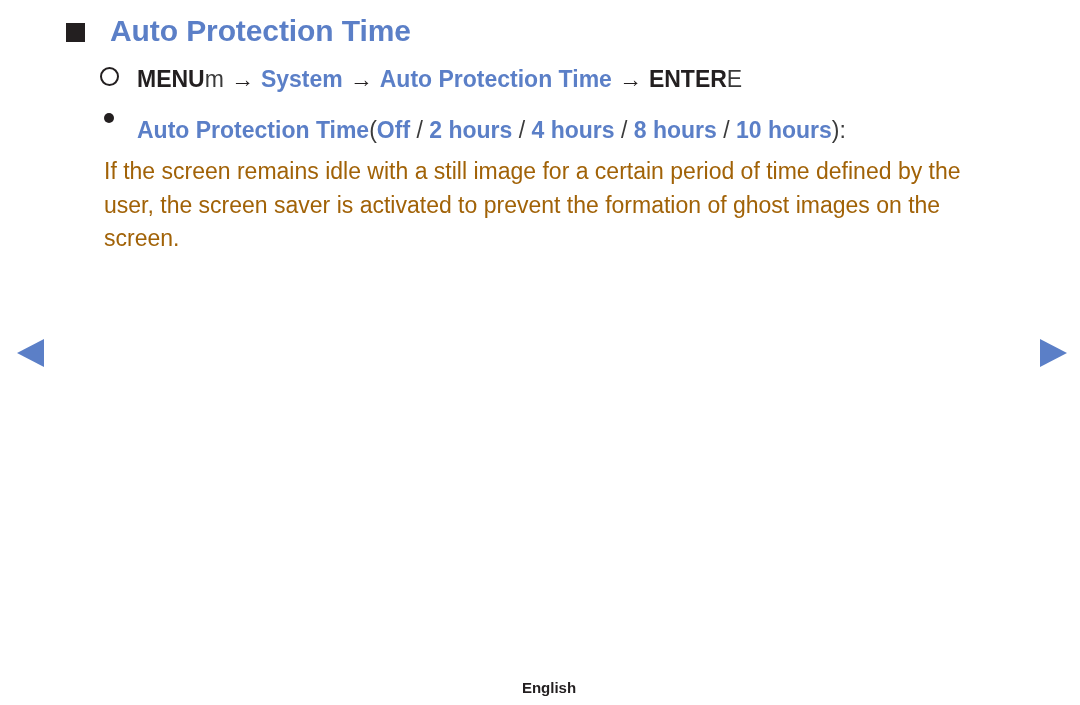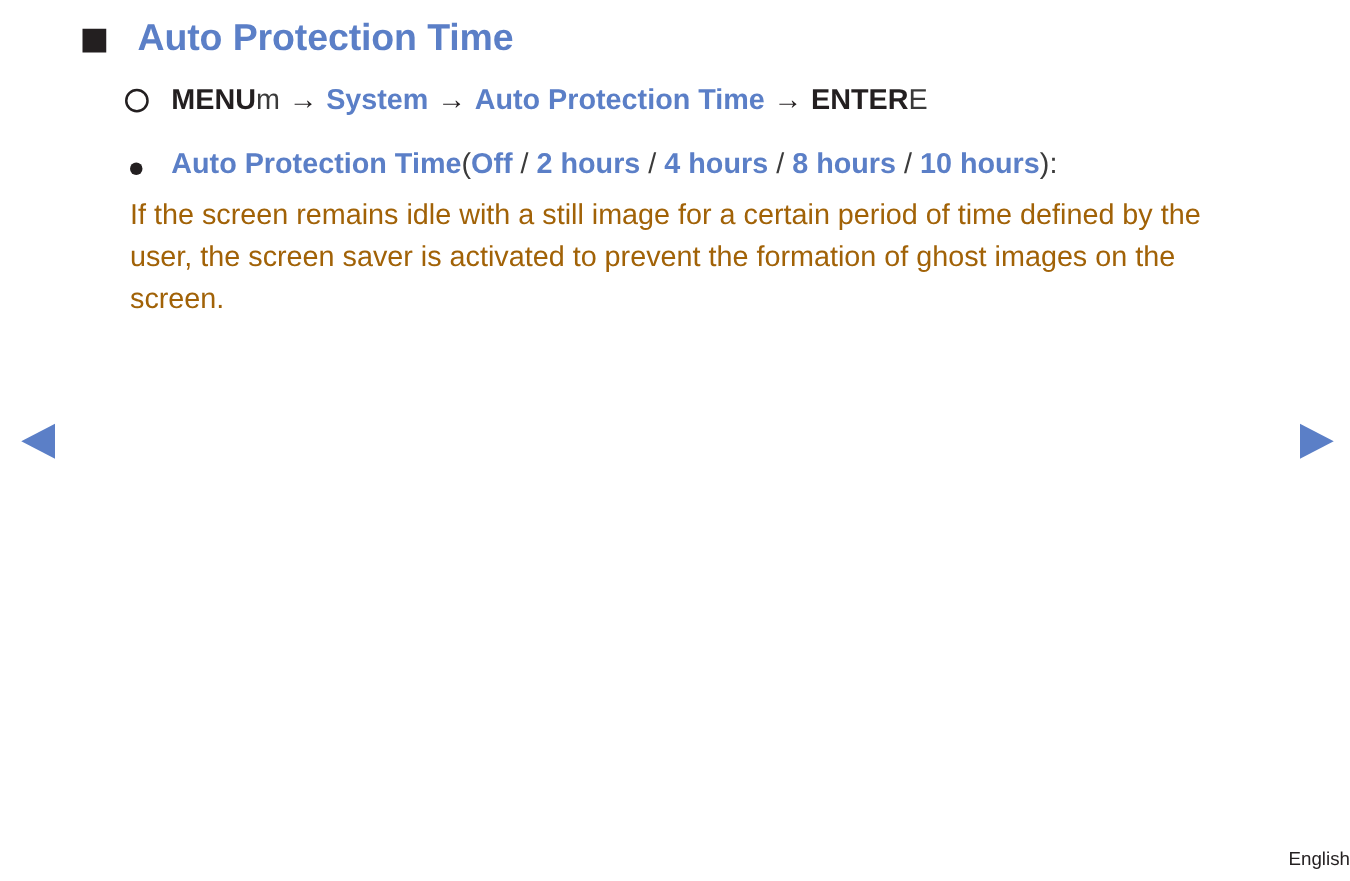--- a/index.html
+++ b/index.html
@@ -46,21 +46,21 @@
     letter-spacing: -0.1px;
     white-space: nowrap;
   }
 
   
   .menu-path-row {
     position: absolute;
     left: 100px;
     top: 66px;
     display: flex;
-    align-items: center;
+    align-items: flex-start;
     font-size: 23px;
     white-space: nowrap;
   }
   .circle-icon {
     display: inline-block;
     width: 19px;
     height: 19px;
     border: 2px solid #231f20;
     border-radius: 50%;
     box-sizing: border-box;
@@ -86,21 +86,21 @@
     color: #5b7fc7;
     font-weight: bold;
   }
 
   
   .option-row {
     position: absolute;
     left: 104px;
     top: 117px;
     display: flex;
-    align-items: flex-end;
+    align-items: flex-start;
     font-size: 23px;
     white-space: nowrap;
   }
   .dot-bullet {
     display: inline-block;
     width: 10px;
     height: 10px;
     background: #231f20;
     border-radius: 50%;
     margin-right: 23px;
@@ -139,23 +139,23 @@
   }
   .nav-left  { left: 16px; }
   .nav-right { left: 1038px; }
 
   
   .footer-lang {
     position: absolute;
     left: 18px;
     right: 0;
     top: 679px;
-    text-align: right;
+    text-align: center;
     font-size: 15px;
-    font-weight: normal;
+    font-weight: bold;
     color: #231f20;
   }
 </style>
 </head>
 <body>
 
 <div class="page">
 
   <div class="title-row">
     <span class="title-square"></span>

